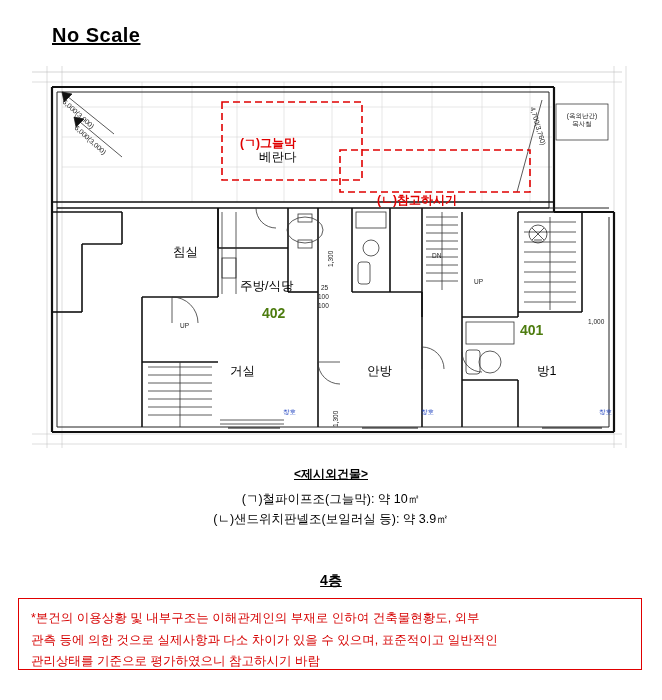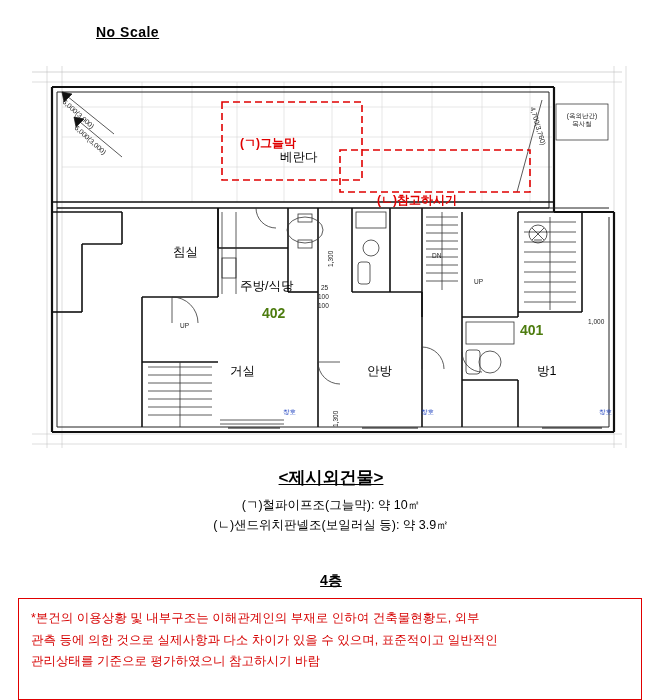--- a/index.html
+++ b/index.html
@@ -17,25 +17,24 @@
   }
   .page {
     position: absolute;
     inset: 0;
   }
   
   .no-scale {
     position: absolute;
     left: 52px;
     top: 24px;
-    font-size: 14px;
+    font-size: 20px;
     font-weight: bold;
     text-decoration: underline;
     letter-spacing: 0.5px;
-    margin-left: 44px;
   }
   
   .plan {
     position: absolute;
     left: 22px;
     top: 62px;
     width: 618px;
     height: 390px;
   }
   .plan svg { display:block; }
@@ -97,21 +96,21 @@
   }
   
   .legend {
     position: absolute;
     left: 0;
     top: 466px;
     width: 662px;
     text-align: center;
   }
   .legend .title {
-    font-size: 17px;
+    font-size: 12px;
     font-weight: bold;
     text-decoration: underline;
     margin-bottom: 8px;
   }
   .legend .line {
     font-size: 12.5px;
     margin: 3px 0;
   }
   .floor-title {
     position: absolute;
@@ -121,21 +120,21 @@
     font-size: 14px;
     font-weight: bold;
     text-decoration: underline;
   }
   
   .footnote {
     position: absolute;
     left: 18px;
     top: 598px;
     width: 624px;
-    height: 102px;
+    height: 72px;
     border: 1.5px solid #e00000;
     box-sizing: border-box;
     padding: 9px 12px 0 12px;
     color: #d60000;
     font-size: 12.5px;
     line-height: 1.72;
   }
 </style>
 </head>
 <body>
@@ -321,21 +320,21 @@
       <g stroke="#e00000" fill="none" stroke-width="1.6" stroke-dasharray="7,4">
         <rect x="200" y="40" width="140" height="78"></rect>
         <rect x="318" y="88" width="190" height="42"></rect>
       </g>
 
       <g stroke="#222" fill="none" stroke-width="0.7">
         <rect x="534" y="42" width="52" height="36"></rect>
       </g>
     </svg>
 
-    <div class="plan-label big" style="left:258px; top:87px;">베란다</div>
+    <div class="plan-label big" style="left:237px; top:87px;">베란다</div>
     <div class="plan-label big" style="left:151px; top:182px;">침실</div>
     <div class="plan-label big" style="left:218px; top:216px;">주방/식당</div>
     <div class="plan-label big" style="left:208px; top:301px;">거실</div>
     <div class="plan-label big" style="left:345px; top:301px;">안방</div>
     <div class="plan-label big" style="left:515px; top:301px;">방1</div>
 
     <div class="unit-no" style="left:240px; top:243px;">402</div>
     <div class="unit-no" style="left:498px; top:260px;">401</div>
 
     <div class="red-label" style="left:218px; top:50px;">(ㄱ)그늘막</div>

